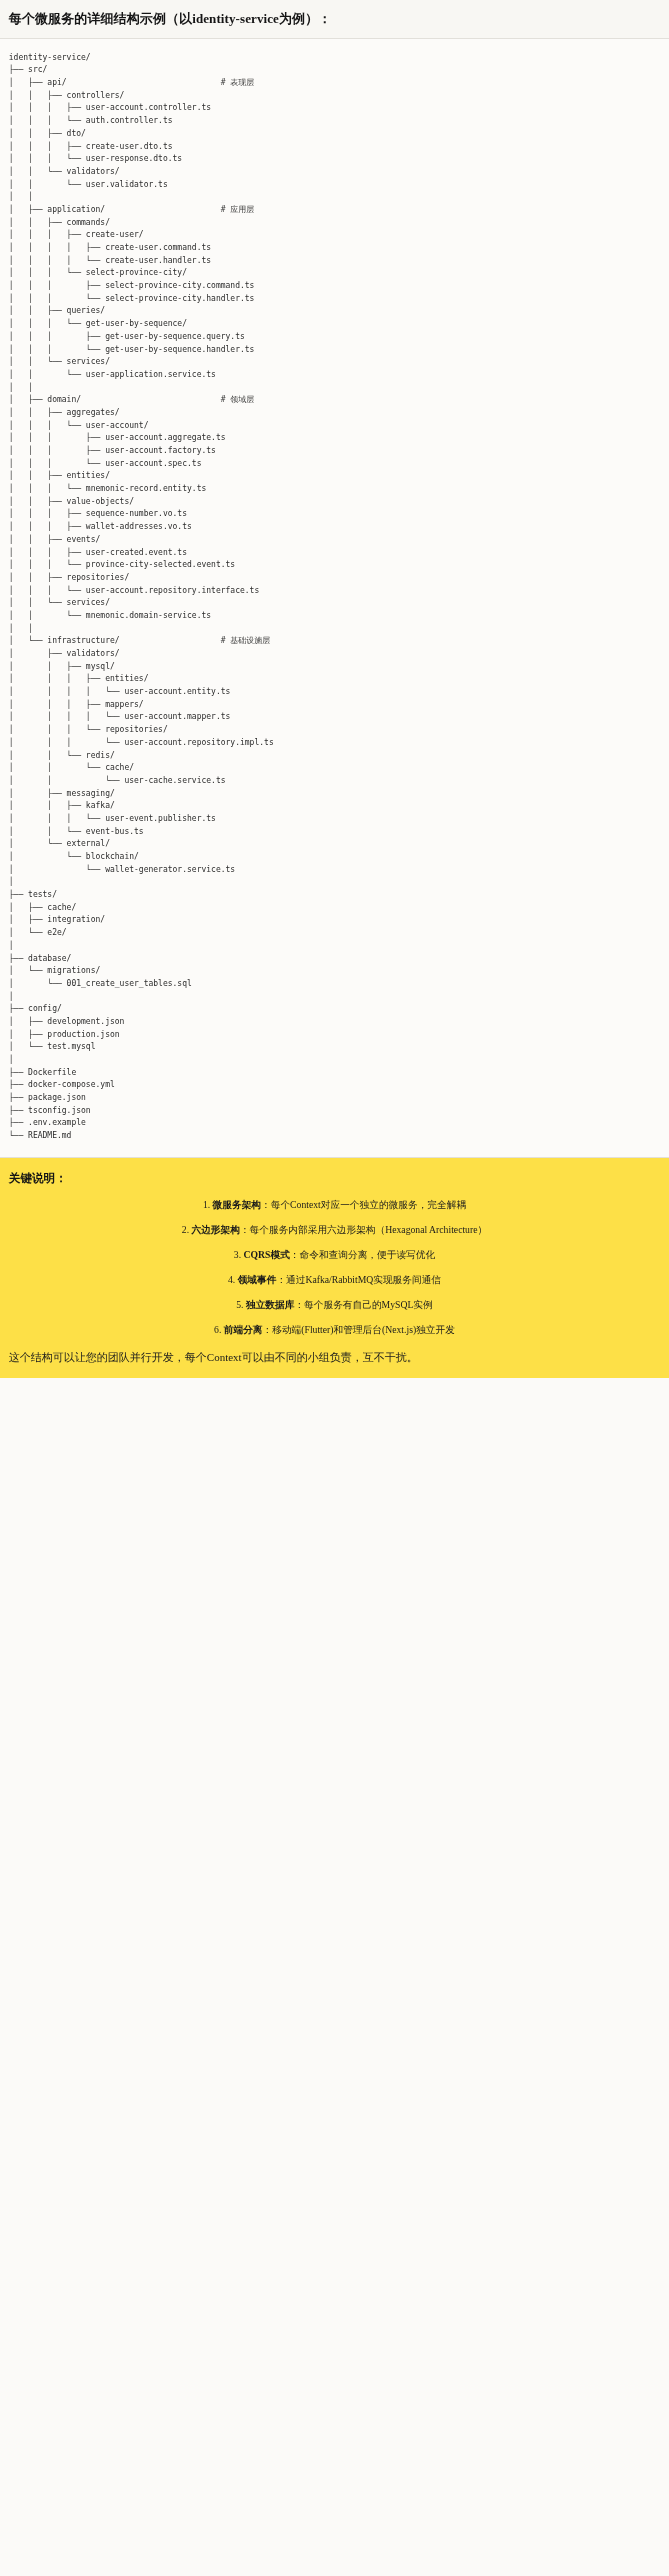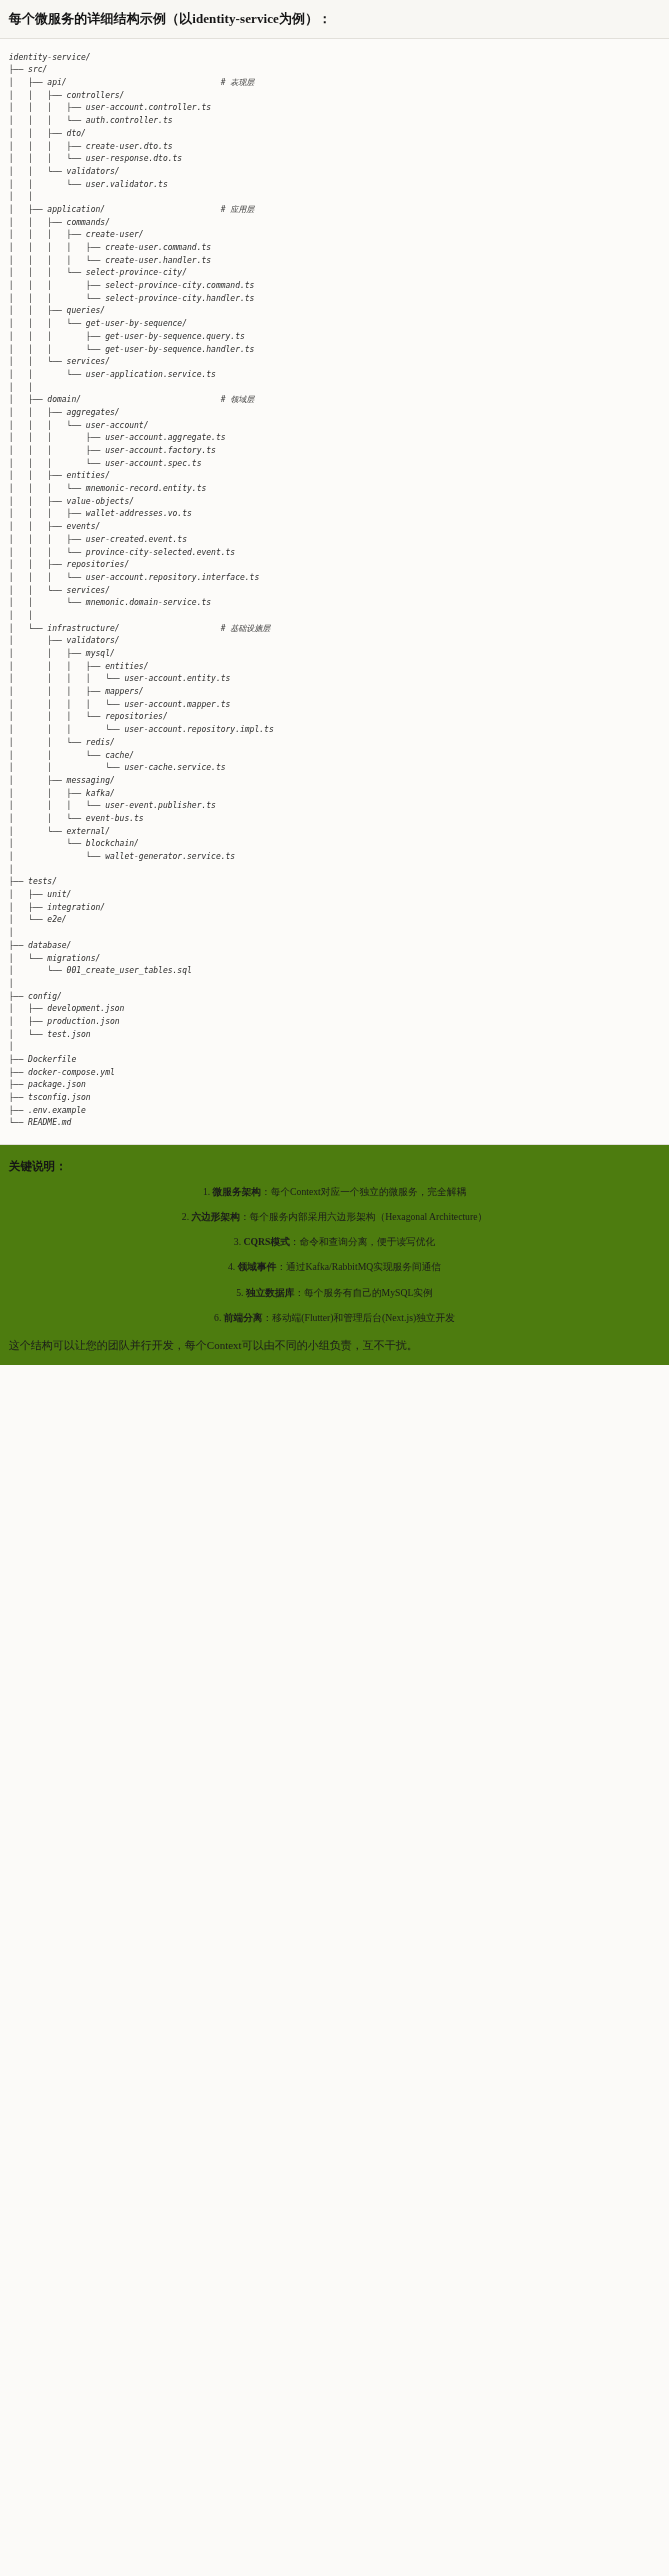--- a/index.html
+++ b/index.html
@@ -34,21 +34,20 @@
     line-height: 1.3;
     letter-spacing: 0.1px;
     color: #151515;
   }
 
   
   .tree-block {
     padding: 12.5px 8.8px 13.8px 8.8px;
     background: #fcfbf9;
     border-bottom: 0.6px solid #e2e0da;
-    font-style: italic;
   }
   pre.tree {
     margin: 0;
     font-family: "DejaVu Sans Mono", "Liberation Mono", monospace;
     font-size: 8px;
     line-height: 12.7px;
     color: #2b2b2b;
     white-space: pre;
     tab-size: 4;
   }
@@ -61,21 +60,21 @@
     white-space: pre;
   }
   .tree-comment {
     color: #3a3a3a;
     font-family: "DejaVu Sans Mono", "Liberation Mono", monospace;
   }
 
   
   .notes-block {
     padding: 13.8px 8.8px 11.3px 8.8px;
-    background: #4d7c0f;
+    background: #fde047;
   }
   .notes-title {
     margin: 0 0 11.3px 0;
     font-family: "Liberation Serif", "DejaVu Serif", serif;
     font-weight: bold;
     font-size: 11.6px;
     color: #151515;
   }
   ol.notes-list {
     margin: 0 0 11.3px 0;
@@ -141,20 +140,21 @@
 </span><span class="tree-row"><span class="tree-path">│   │</span>
 </span><span class="tree-row"><span class="tree-path">│   ├── domain/</span><span>                             </span><span class="tree-comment"># 领域层</span>
 </span><span class="tree-row"><span class="tree-path">│   │   ├── aggregates/</span>
 </span><span class="tree-row"><span class="tree-path">│   │   │   └── user-account/</span>
 </span><span class="tree-row"><span class="tree-path">│   │   │       ├── user-account.aggregate.ts</span>
 </span><span class="tree-row"><span class="tree-path">│   │   │       ├── user-account.factory.ts</span>
 </span><span class="tree-row"><span class="tree-path">│   │   │       └── user-account.spec.ts</span>
 </span><span class="tree-row"><span class="tree-path">│   │   ├── entities/</span>
 </span><span class="tree-row"><span class="tree-path">│   │   │   └── mnemonic-record.entity.ts</span>
 </span><span class="tree-row"><span class="tree-path">│   │   ├── value-objects/</span>
+</span><span class="tree-row"><span class="tree-path">│   │   │   ├── sequence-number.vo.ts</span>
 </span><span class="tree-row"><span class="tree-path">│   │   │   ├── wallet-addresses.vo.ts</span>
 </span><span class="tree-row"><span class="tree-path">│   │   ├── events/</span>
 </span><span class="tree-row"><span class="tree-path">│   │   │   ├── user-created.event.ts</span>
 </span><span class="tree-row"><span class="tree-path">│   │   │   └── province-city-selected.event.ts</span>
 </span><span class="tree-row"><span class="tree-path">│   │   ├── repositories/</span>
 </span><span class="tree-row"><span class="tree-path">│   │   │   └── user-account.repository.interface.ts</span>
 </span><span class="tree-row"><span class="tree-path">│   │   └── services/</span>
 </span><span class="tree-row"><span class="tree-path">│   │       └── mnemonic.domain-service.ts</span>
 </span><span class="tree-row"><span class="tree-path">│   │</span>
 </span><span class="tree-row"><span class="tree-path">│   └── infrastructure/</span><span>                     </span><span class="tree-comment"># 基础设施层</span>
@@ -171,32 +171,32 @@
 </span><span class="tree-row"><span class="tree-path">│       │           └── user-cache.service.ts</span>
 </span><span class="tree-row"><span class="tree-path">│       ├── messaging/</span>
 </span><span class="tree-row"><span class="tree-path">│       │   ├── kafka/</span>
 </span><span class="tree-row"><span class="tree-path">│       │   │   └── user-event.publisher.ts</span>
 </span><span class="tree-row"><span class="tree-path">│       │   └── event-bus.ts</span>
 </span><span class="tree-row"><span class="tree-path">│       └── external/</span>
 </span><span class="tree-row"><span class="tree-path">│           └── blockchain/</span>
 </span><span class="tree-row"><span class="tree-path">│               └── wallet-generator.service.ts</span>
 </span><span class="tree-row"><span class="tree-path">│</span>
 </span><span class="tree-row"><span class="tree-path">├── tests/</span>
-</span><span class="tree-row"><span class="tree-path">│   ├── unit/</span>
+</span><span class="tree-row"><span class="tree-path">│   ├── cache/</span>
 </span><span class="tree-row"><span class="tree-path">│   ├── integration/</span>
 </span><span class="tree-row"><span class="tree-path">│   └── e2e/</span>
 </span><span class="tree-row"><span class="tree-path">│</span>
 </span><span class="tree-row"><span class="tree-path">├── database/</span>
 </span><span class="tree-row"><span class="tree-path">│   └── migrations/</span>
 </span><span class="tree-row"><span class="tree-path">│       └── 001_create_user_tables.sql</span>
 </span><span class="tree-row"><span class="tree-path">│</span>
 </span><span class="tree-row"><span class="tree-path">├── config/</span>
 </span><span class="tree-row"><span class="tree-path">│   ├── development.json</span>
 </span><span class="tree-row"><span class="tree-path">│   ├── production.json</span>
-</span><span class="tree-row"><span class="tree-path">│   └── test.json</span>
+</span><span class="tree-row"><span class="tree-path">│   └── test.mysql</span>
 </span><span class="tree-row"><span class="tree-path">│</span>
 </span><span class="tree-row"><span class="tree-path">├── Dockerfile</span>
 </span><span class="tree-row"><span class="tree-path">├── docker-compose.yml</span>
 </span><span class="tree-row"><span class="tree-path">├── package.json</span>
 </span><span class="tree-row"><span class="tree-path">├── tsconfig.json</span>
 </span><span class="tree-row"><span class="tree-path">├── .env.example</span>
 </span><span class="tree-row"><span class="tree-path">└── README.md</span>
 </span></pre>
   </section>
 

